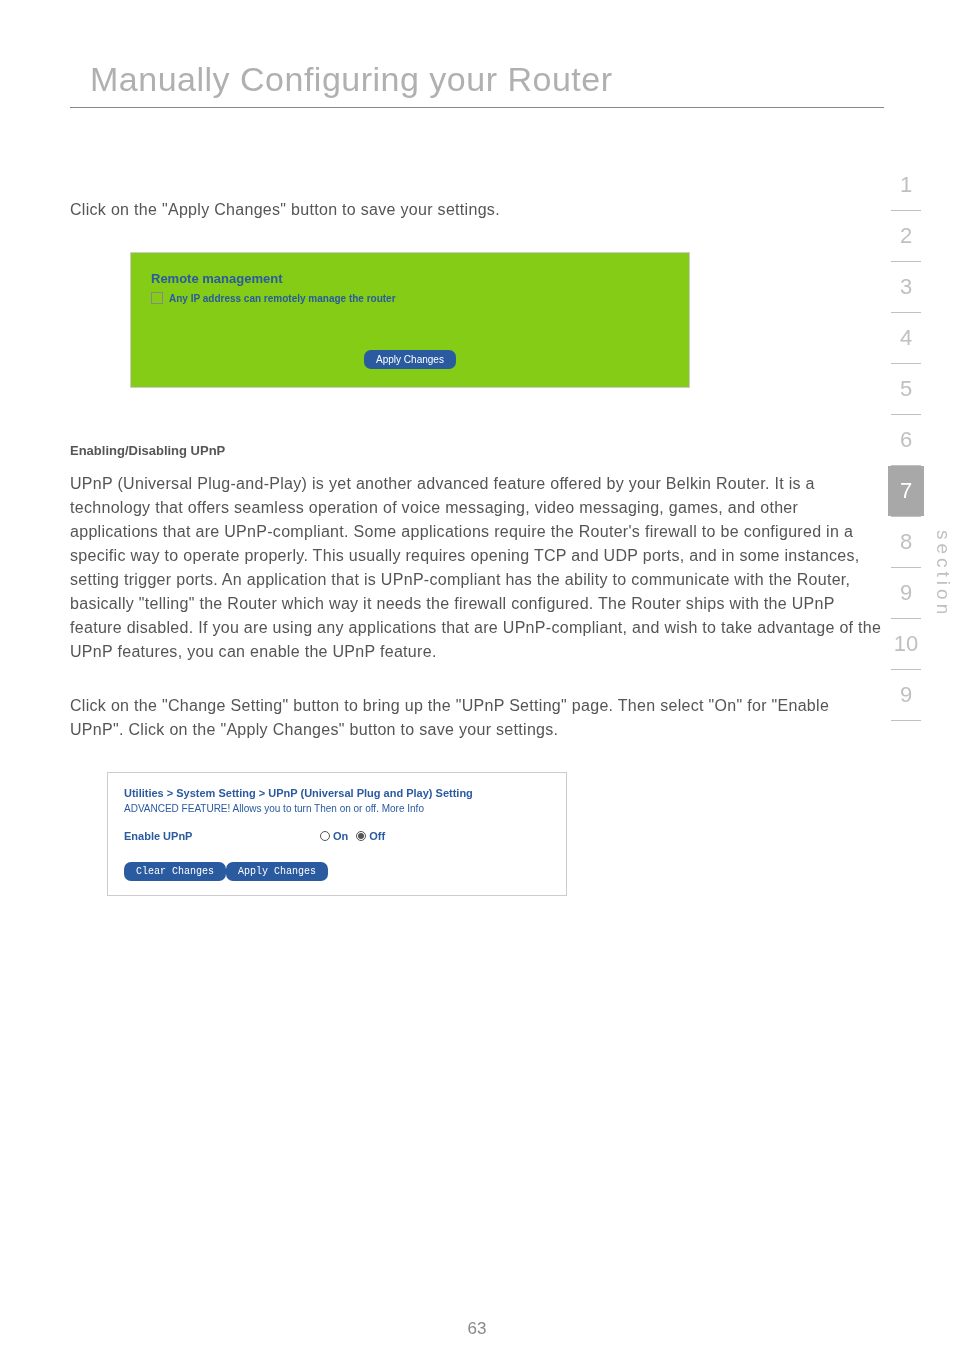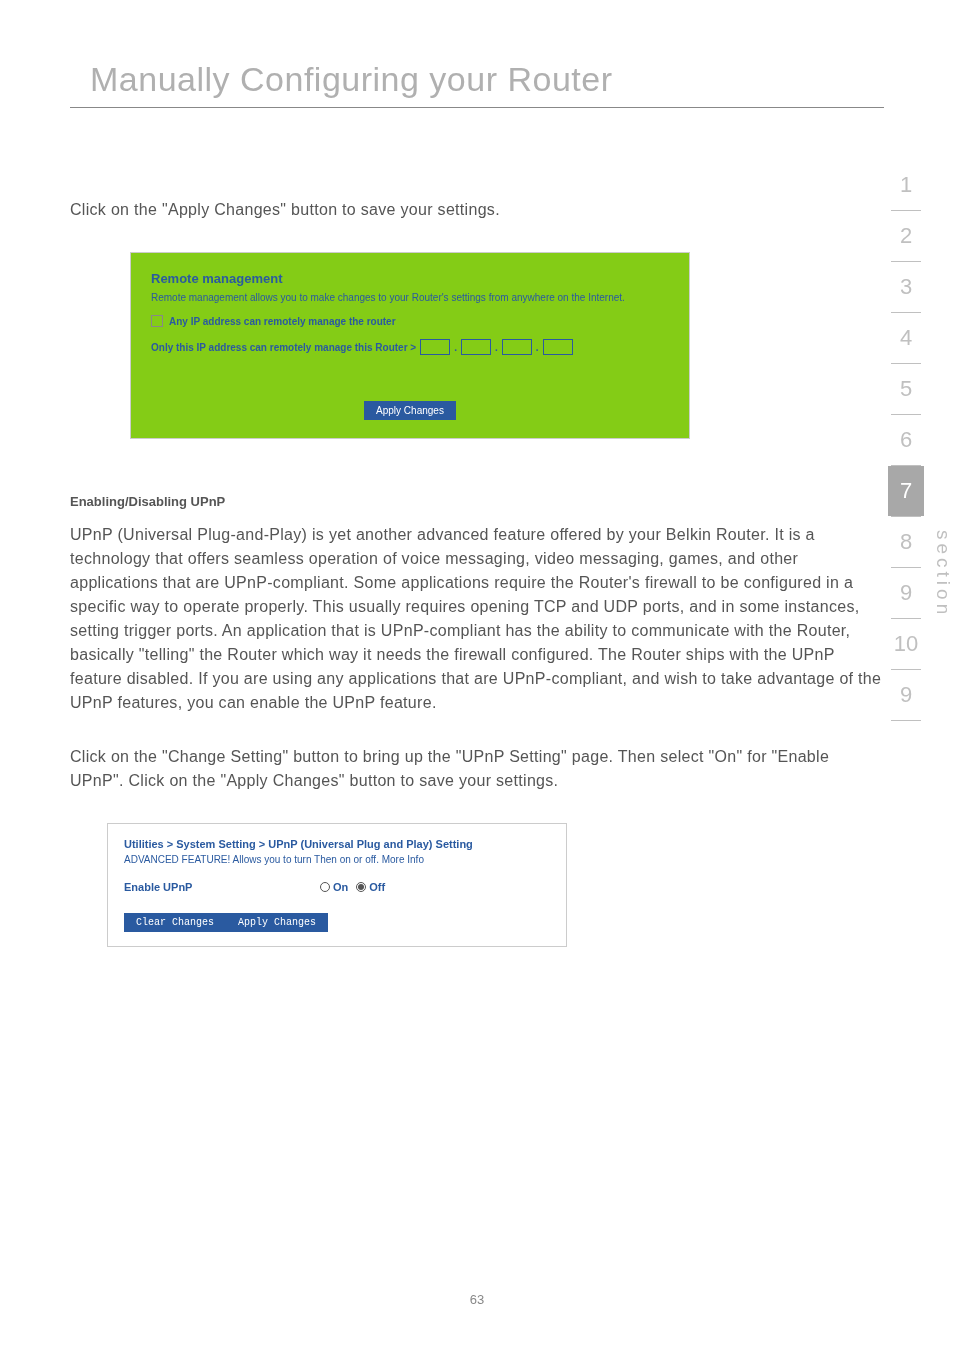--- a/index.html
+++ b/index.html
@@ -87,21 +87,21 @@
     .ss1-button-row {
       text-align: center;
       margin-top: 45px;
     }
     .ss-button {
       background: #2a5aa0;
       color: #fff;
       font-size: 10px;
       padding: 4px 12px;
       border: none;
-      border-radius: 0;
+      border-radius: 7px;
       display: inline-block;
     }
     .section-heading {
       font-size: 13px;
       font-weight: bold;
       color: #555;
       margin-bottom: 14px;
     }
     .para1 {
       margin-bottom: 30px;
@@ -157,24 +157,24 @@
       background: #555;
       border-radius: 50%;
     }
     .ss2-buttons {
       display: flex;
       gap: 0;
       font-family: Liberation Mono, monospace;
     }
     .page-number {
       position: absolute;
-      bottom: 56px;
+      bottom: 24px;
       left: 50%;
       transform: translateX(-50%);
-      font-size: 13px;
+      font-size: 17px;
       color: #888;
     }
     .side-nav {
       position: absolute;
       right: 30px;
       top: 160px;
       text-align: center;
     }
     .nav-item {
       font-size: 22px;
@@ -207,31 +207,23 @@
 </head>
 <body>
 
 <h1 class="page-title">Manually Configuring your Router</h1>
 <div class="title-underline"></div>
 
 <p class="body-text intro-line">Click on the "Apply Changes" button to save your settings.</p>
 
 <div class="screenshot1">
   <div class="ss1-title">Remote management</div>
-  <div class="ss1-desc">Remote management allows you to make changes to your Router's settings from anywhere on the Internet.</div>
   <div class="ss1-checkbox-row">
     <span class="ss1-checkbox"></span>
     <span>Any IP address can remotely manage the router</span>
-  </div>
-  <div class="ss1-ip-row">
-    <span>Only this IP address can remotely manage this Router &gt;</span>
-    <span class="ss1-ip-field"></span>.
-    <span class="ss1-ip-field"></span>.
-    <span class="ss1-ip-field"></span>.
-    <span class="ss1-ip-field"></span>
   </div>
   <div class="ss1-button-row">
     <span class="ss-button">Apply Changes</span>
   </div>
 </div>
 
 <h2 class="section-heading">Enabling/Disabling UPnP</h2>
 <p class="body-text para1">UPnP (Universal Plug-and-Play) is yet another advanced feature offered by your Belkin Router. It is a technology that offers seamless operation of voice messaging, video messaging, games, and other applications that are UPnP-compliant. Some applications require the Router's firewall to be configured in a specific way to operate properly. This usually requires opening TCP and UDP ports, and in some instances, setting trigger ports. An application that is UPnP-compliant has the ability to communicate with the Router, basically "telling" the Router which way it needs the firewall configured. The Router ships with the UPnP feature disabled. If you are using any applications that are UPnP-compliant, and wish to take advantage of the UPnP features, you can enable the UPnP feature.</p>
 <p class="body-text para2">Click on the "Change Setting" button to bring up the "UPnP Setting" page. Then select "On" for "Enable UPnP". Click on the "Apply Changes" button to save your settings.</p>
 

